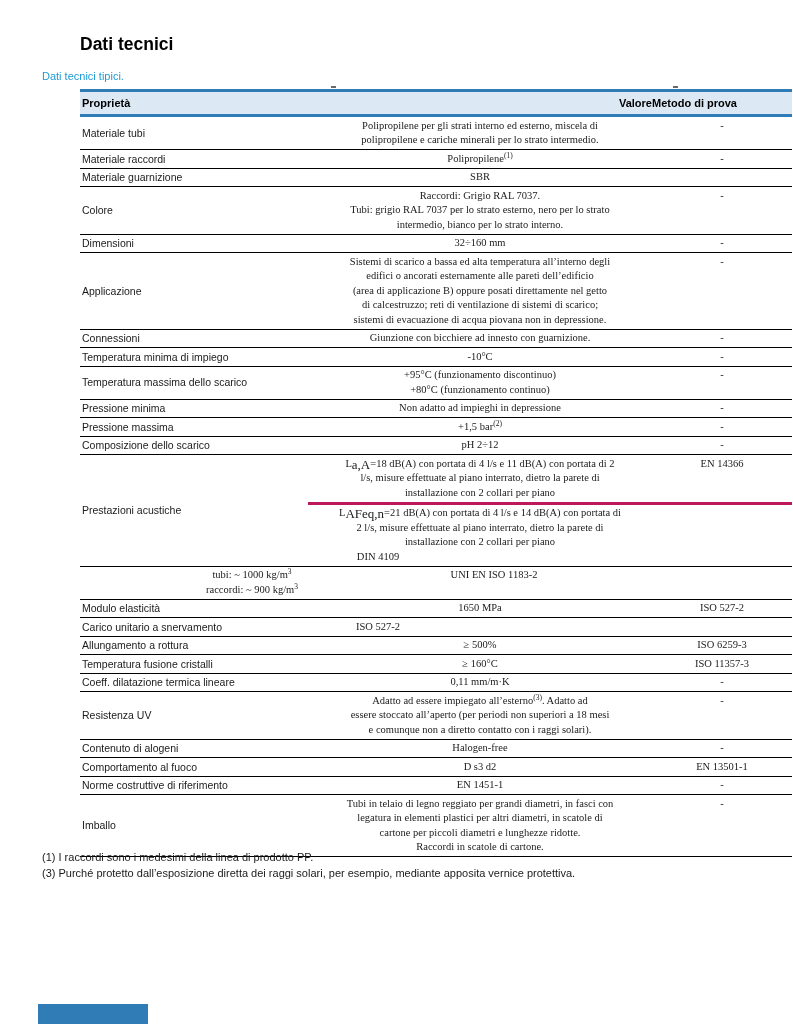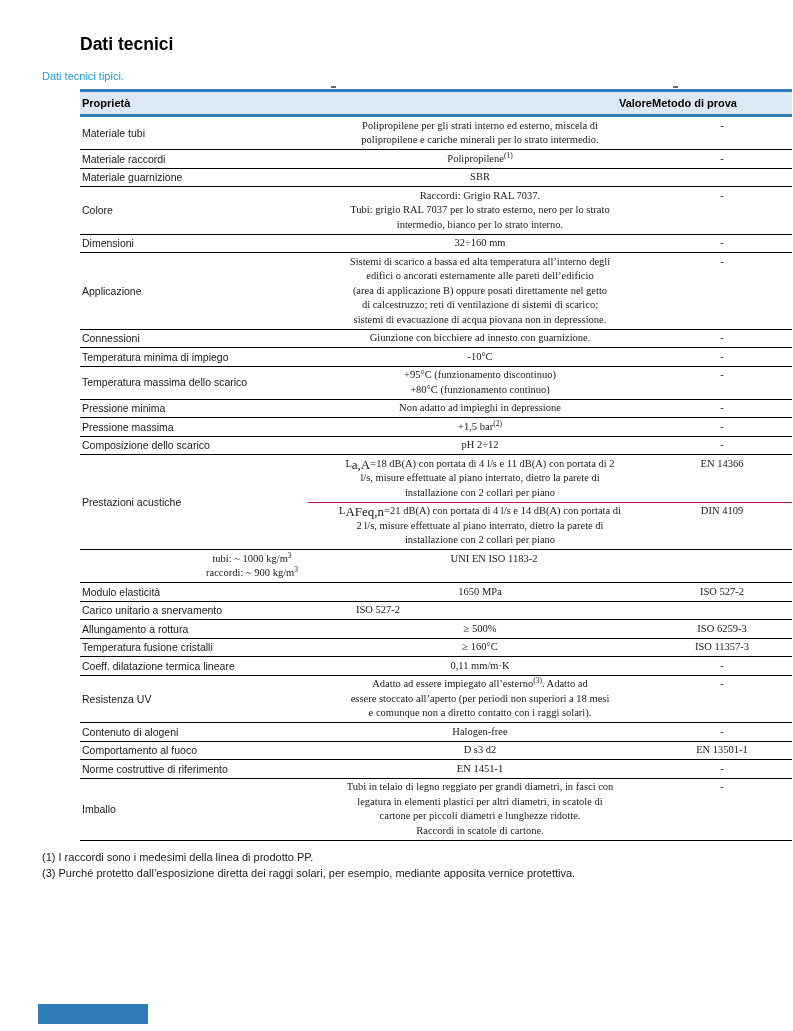--- a/index.html
+++ b/index.html
@@ -17,21 +17,21 @@
   }
   .tick{position:absolute;top:-6px;width:5px;height:2px;background:#6a6a6a;}
   .tick.t1{left:251px;} .tick.t2{left:593px;}
   .h-prop{width:228px;padding-left:2px;box-sizing:border-box;}
   .h-value{width:344px;text-align:right;}
   .h-method{width:140px;}
   .t-row{display:flex;border-bottom:1px solid #000;}
   .t-prop{width:228px;display:flex;align-items:center;padding:1.5px 4px 1.5px 2px;box-sizing:border-box;}
   .t-entries{width:484px;display:flex;flex-direction:column;}
   .t-entry{display:flex;flex:1;padding:1.5px 0;font-family:Liberation Serif, serif;}
-  .t-entry + .t-entry{border-top:1px solid #be185d;}
+  .t-entry + .t-entry{border-top:3px solid #be185d;flex-direction:column;}
   .t-value{width:344px;text-align:center;padding:0 7px;box-sizing:border-box;}
   .t-method{width:140px;text-align:center;}
   sub{font-size:13px;vertical-align:-2px;line-height:0;}
   sup{font-size:7.5px;vertical-align:4px;line-height:0;}
   .footnotes{position:absolute;left:42px;top:849px;width:714px;font-size:11px;line-height:16px;color:#1a1a1a;}
   .footer-bar{position:absolute;left:38px;top:1004px;width:110px;height:20px;background:#2f7cb6;}
 </style>
 </head>
 <body>
 

